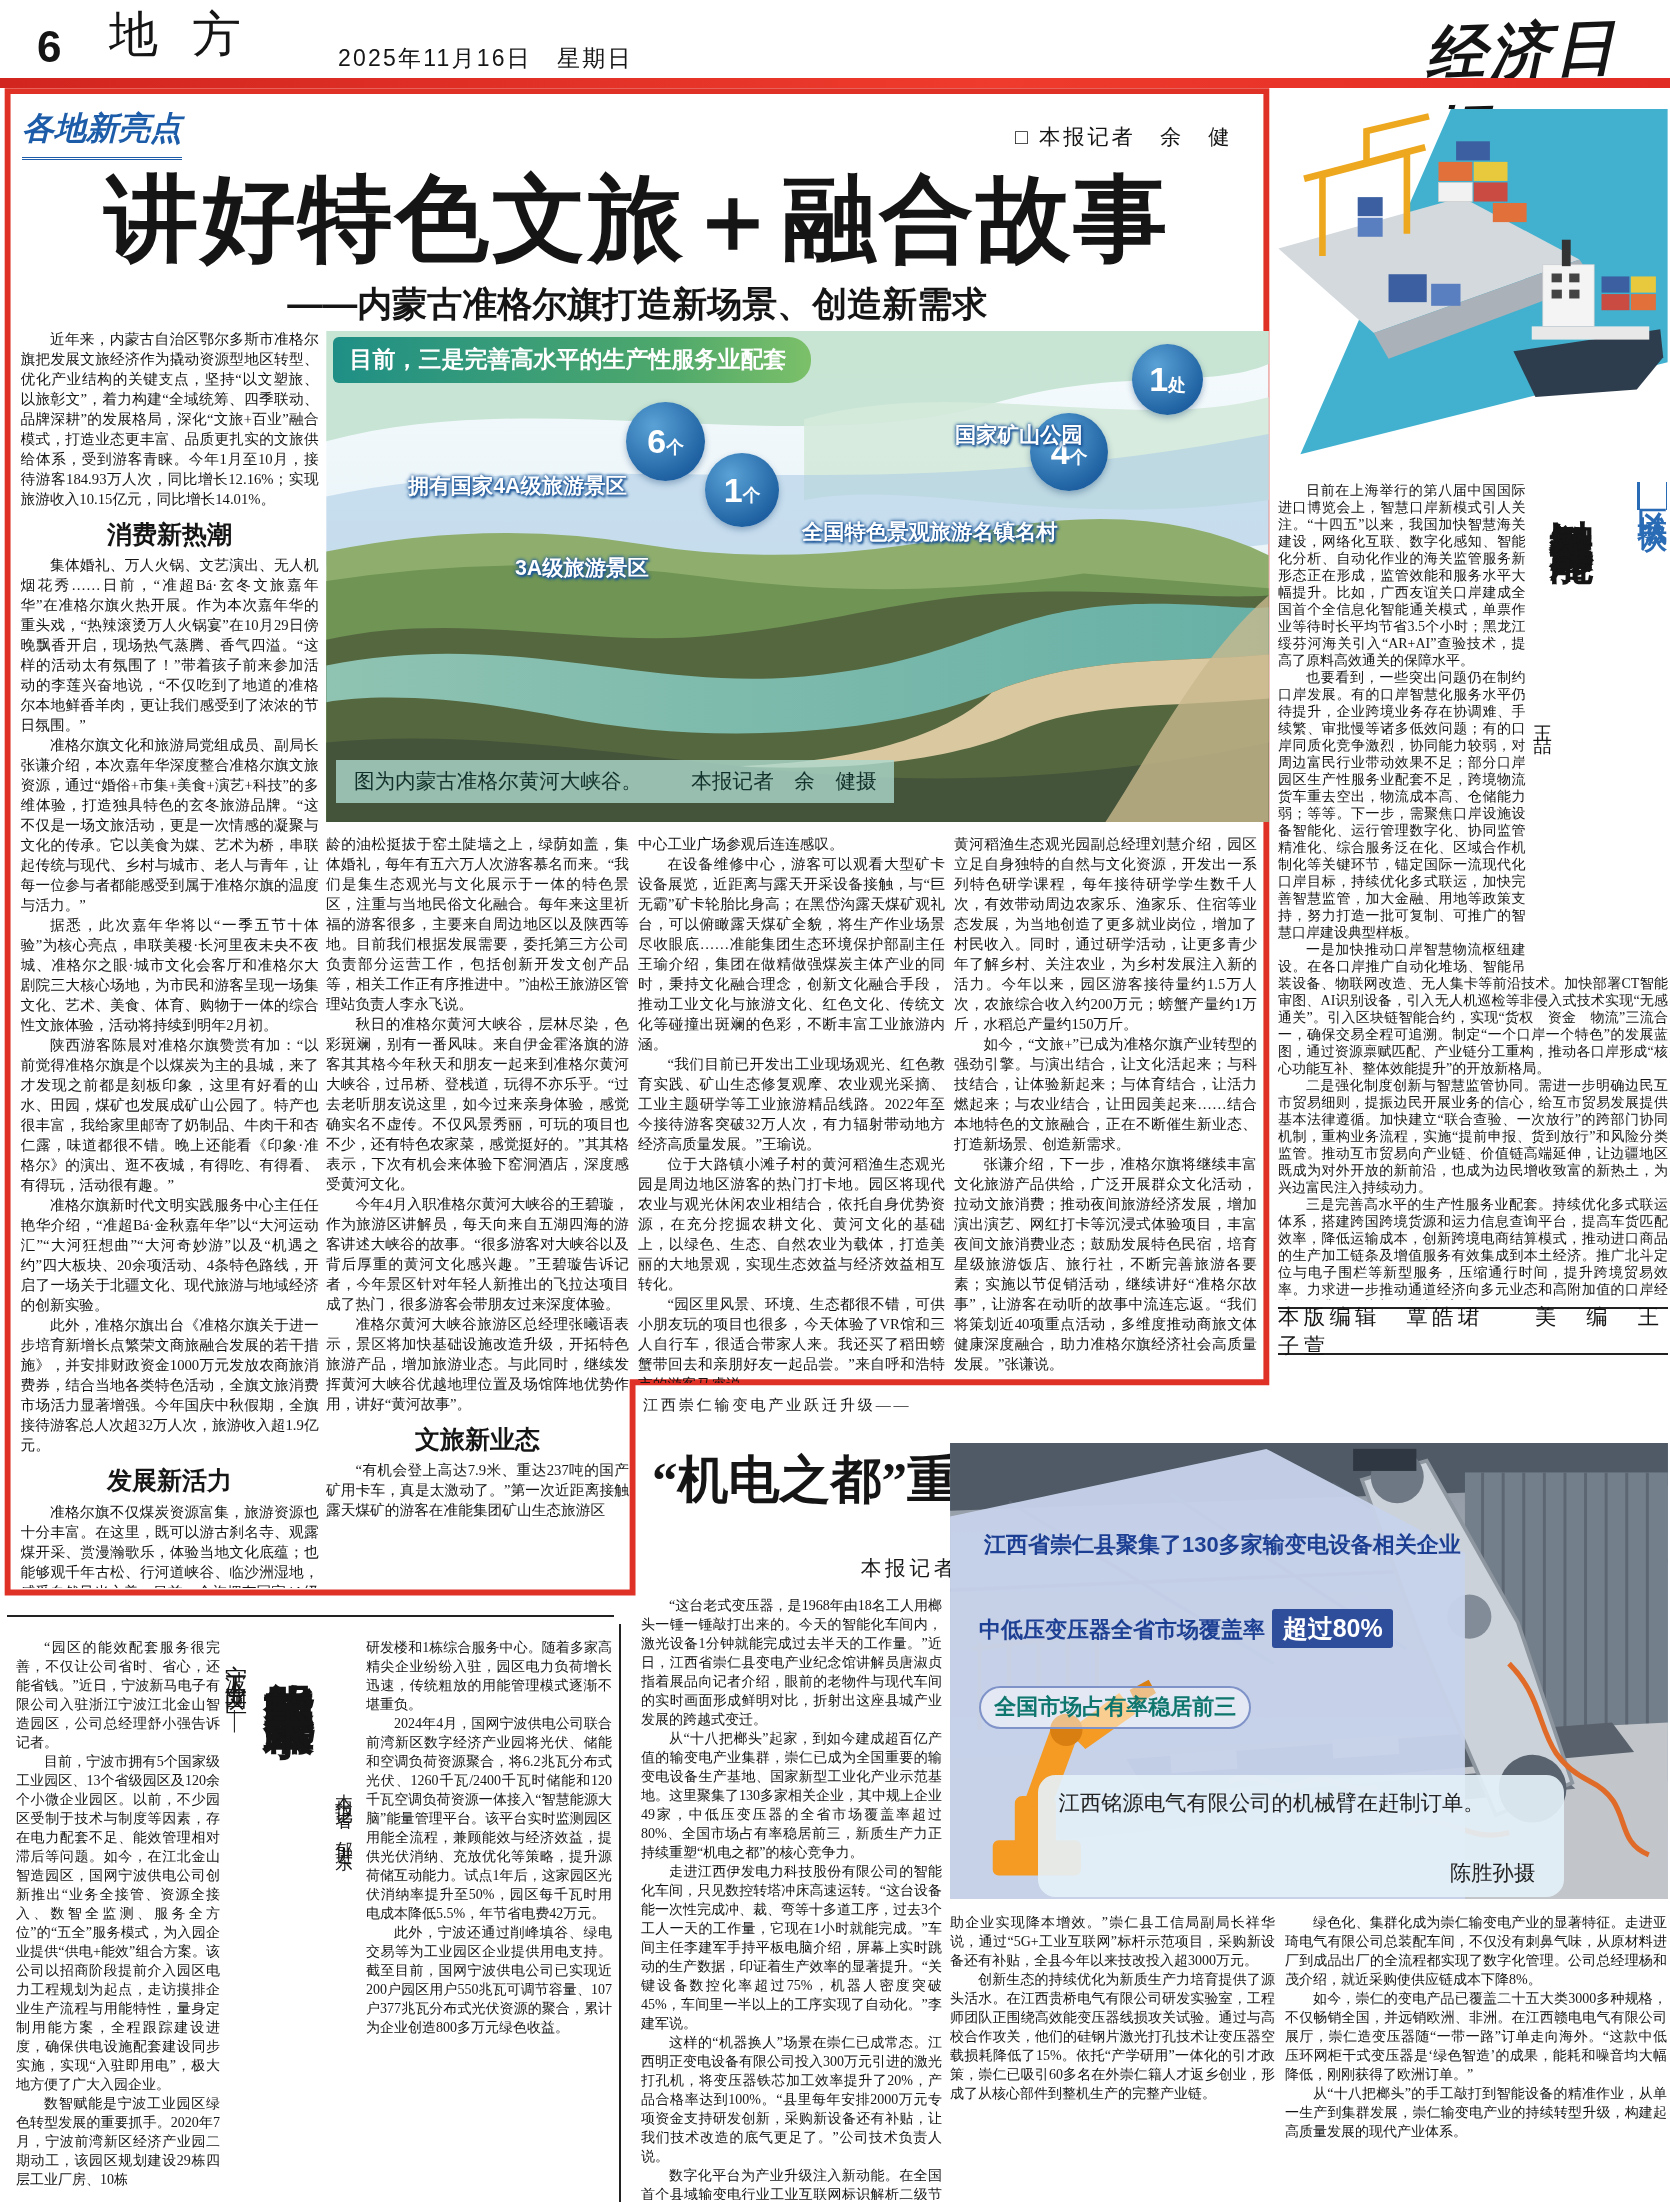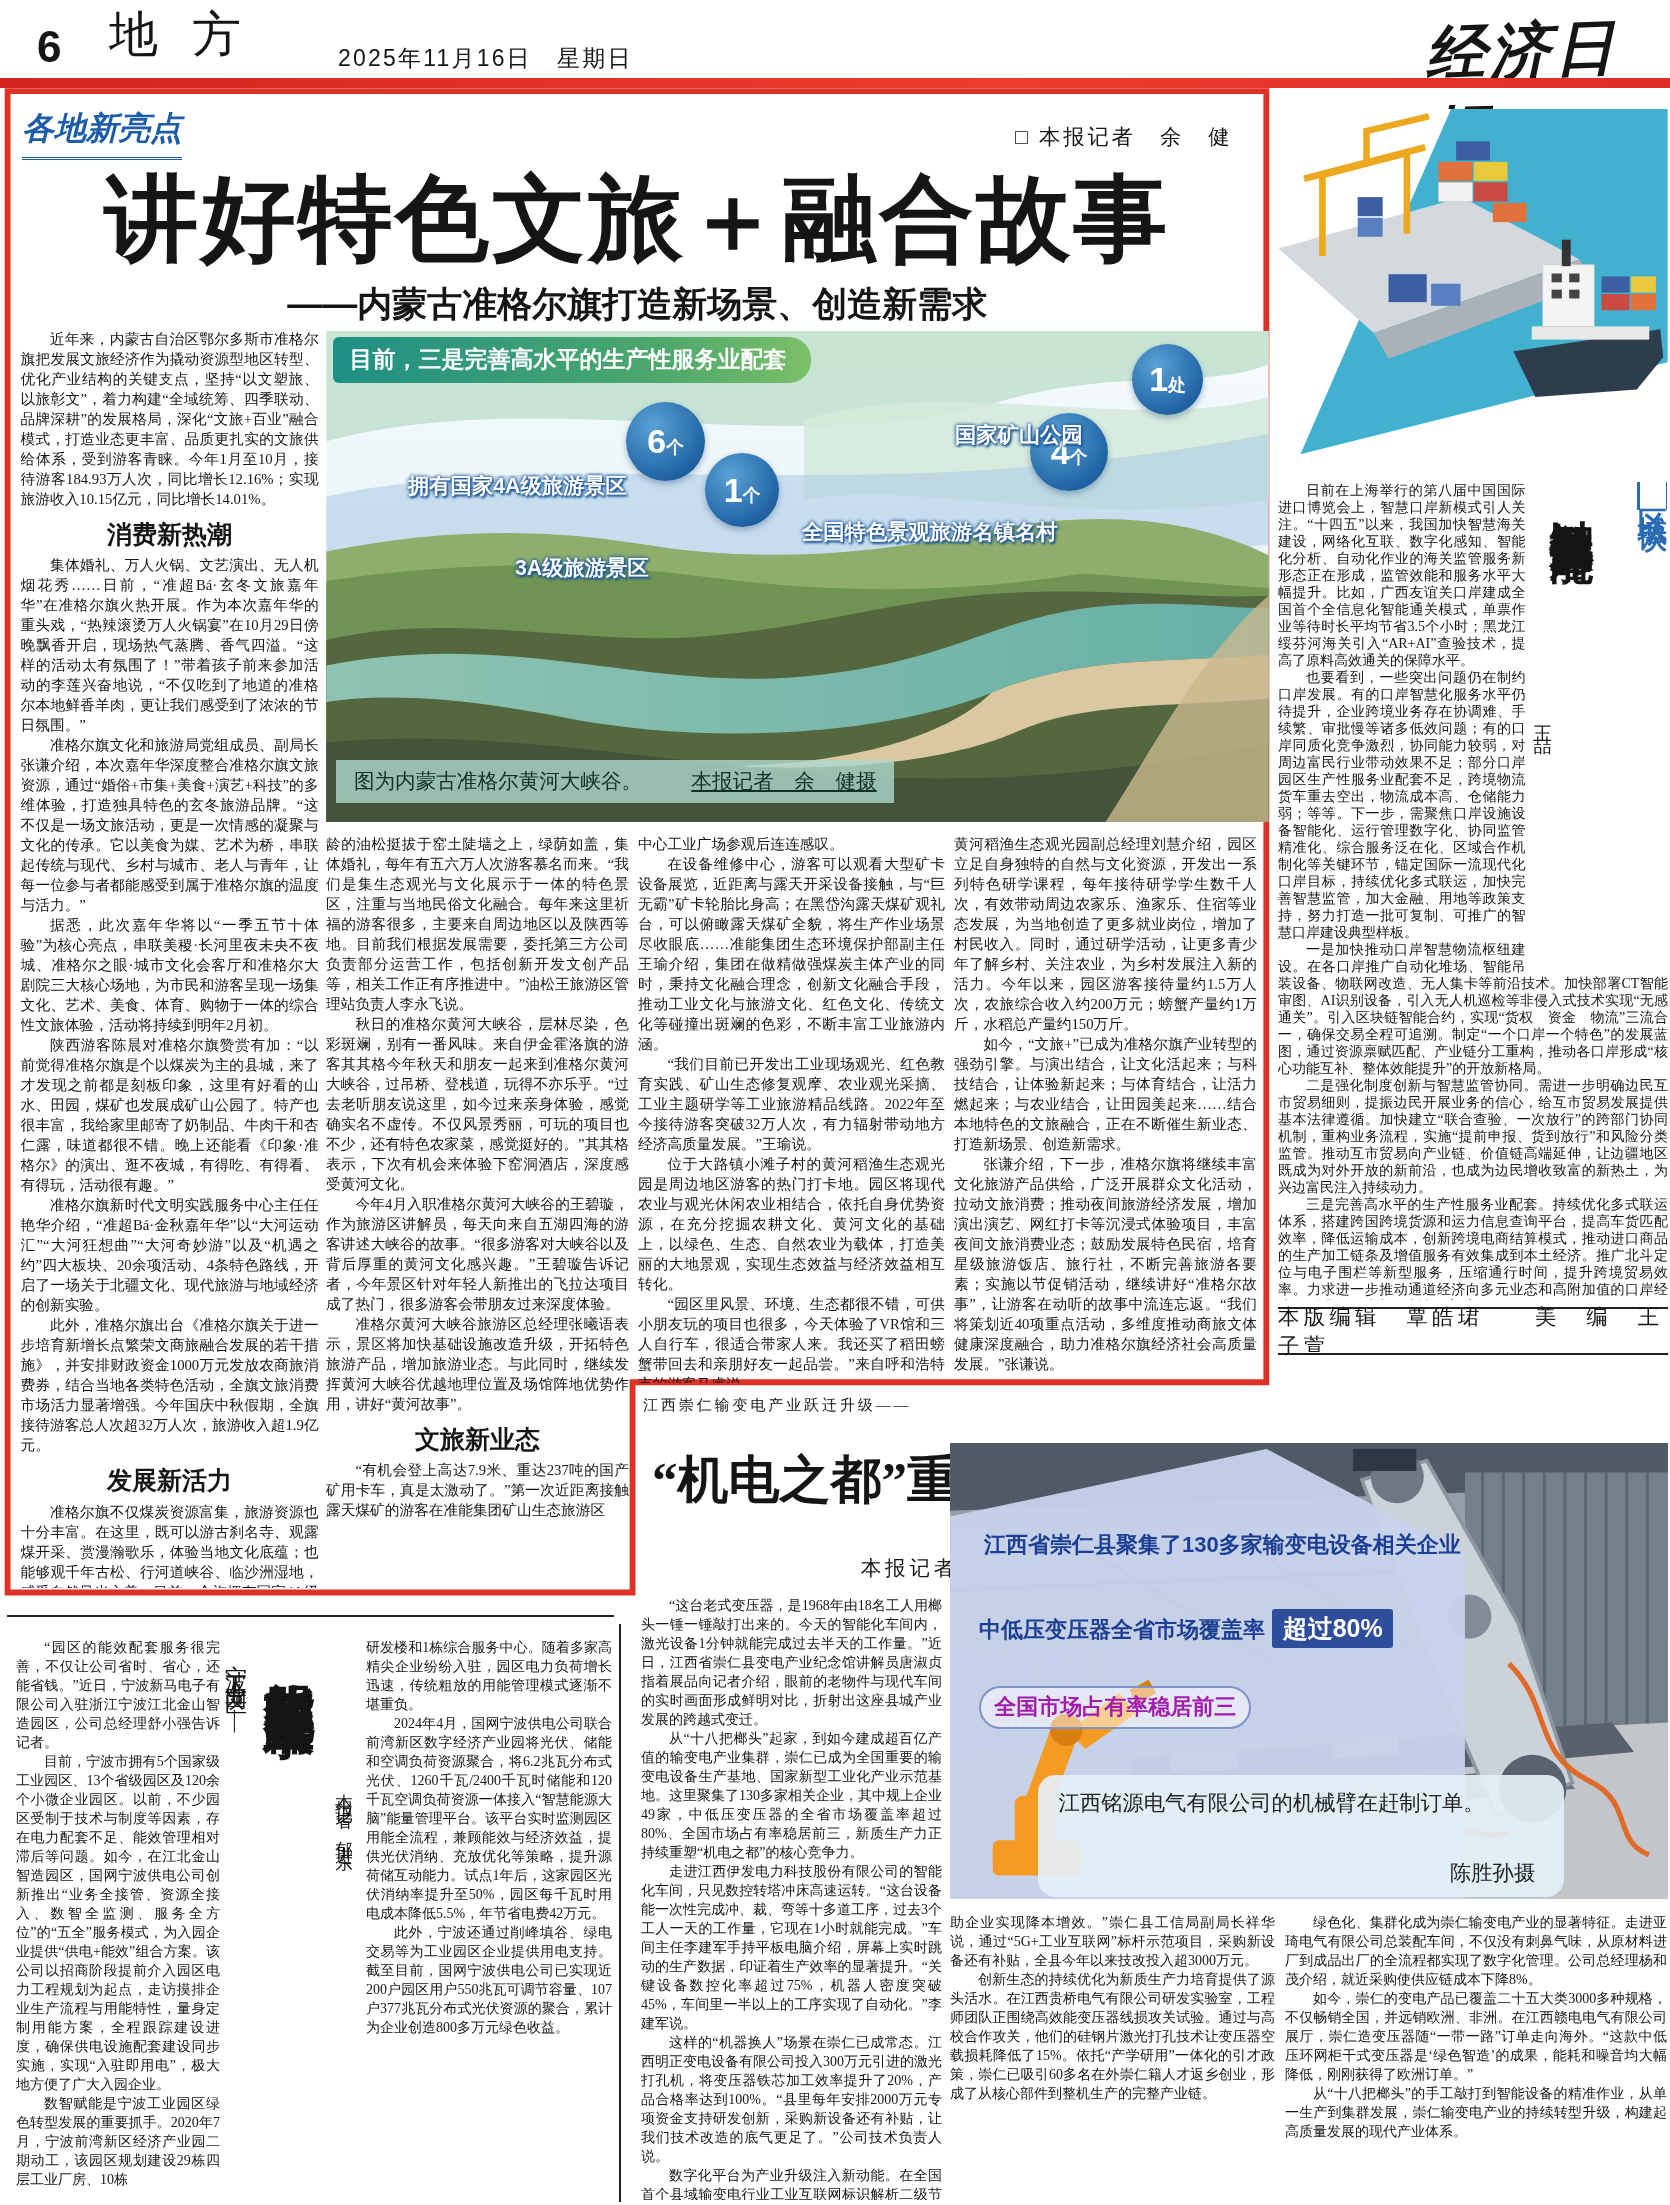--- a/index.html
+++ b/index.html
@@ -33,21 +33,21 @@
   .ig-banner{position:absolute;left:7.4px;top:5.9px;padding:7.4px 25px 7.4px 16px;font-size:23px;font-weight:bold;color:#fff;
              background:linear-gradient(90deg,#1f8f86,#4ea86b 70%,#7cc069);border-radius:5.9px 22px 22px 5.9px;}
   .ig-label{position:absolute;font-size:21.3px;font-weight:bold;color:#fff;white-space:nowrap;
             text-shadow:0 0 3.7px #1e5799,0 0 3.7px #1e5799,1.5px 1.5px 2.2px #1e5799;margin-top:46px;}
   .ig-circle{position:absolute;border-radius:50%;background:radial-gradient(circle at 35% 30%,#5aa2d6,#1d5fa0 75%);
              color:#fff;display:flex;align-items:center;justify-content:center;font-weight:bold;box-shadow:0 2.9px 5.9px rgba(20,60,110,.35);}
   .ig-circle .n{font-size:34px;}
   .ig-circle .u{font-size:17.6px;margin-top:10.3px;}
   .m-caption{position:absolute;left:10.3px;top:429px;padding:7.4px 17.6px;background:rgba(173,216,205,.8);
              font-size:20.6px;color:#12302a;white-space:nowrap;}
-  .m-caption .credit{margin-left:44px;text-decoration:underline;}
+  .m-caption .credit{margin-left:44px;}
   
   .rt-text{left:1278px;top:482px;width:390px;height:818px;font-size:14px;line-height:17px;text-align:justify;overflow:hidden;}
   .rt-text p{margin:0;text-indent:2em;}
   .rt-float{float:right;width:135px;height:474px;position:relative;margin:0 0 4.4px 7.4px;}
   .rt-tag{position:absolute;right:1.5px;top:0;writing-mode:vertical-rl;font-size:29px;font-weight:bold;color:#2a6bb5;
           letter-spacing:7.4px;border-left:3.7px solid #2a6bb5;border-right:1.5px solid #2a6bb5;padding:2.9px 4.4px;}
   .rt-head{position:absolute;left:31px;top:2.9px;writing-mode:vertical-rl;font-size:44px;font-weight:900;letter-spacing:2.2px;}
   .rt-author{position:absolute;left:1.5px;top:228px;writing-mode:vertical-rl;font-size:19px;letter-spacing:10.3px;}
   .ed-box{left:1278px;top:1307px;width:390px;height:44px;border-top:2.2px solid #222;border-bottom:2.2px solid #222;
           display:flex;align-items:center;justify-content:center;font-size:21.3px;letter-spacing:4.4px;}
@@ -57,21 +57,21 @@
   .j-byline{left:641px;top:1554px;width:634px;text-align:center;font-size:20.6px;letter-spacing:3.7px;}
   .jcol{font-size:14px;line-height:19px;text-align:justify;overflow:hidden;}
   .jcol p{margin:0;text-indent:2em;}
   .j1{left:641px;top:1596px;width:301px;height:604px;}
   .j2{left:950px;top:1913px;width:325px;height:288px;}
   .j3{left:1285px;top:1913px;width:382px;height:288px;}
   .j-img{left:950px;top:1443px;width:718px;height:456px;overflow:hidden;}
   .ji-line{position:absolute;font-size:22px;font-weight:bold;color:#1d3f93;white-space:nowrap;
            font-family:"Liberation Sans","DejaVu Sans",sans-serif;}
   .ji-badge{display:inline-block;background:#2e4d9b;color:#fff;padding:2.9px 10.3px;font-size:25px;border-radius:2.9px;margin-left:7.4px;}
-  .ji-chip{position:absolute;font-size:22px;font-weight:bold;color:#a21caf;border:2.2px solid #7f93c9;border-radius:22px;
+  .ji-chip{position:absolute;font-size:22px;font-weight:bold;color:#0f766e;border:2.2px solid #7f93c9;border-radius:22px;
            padding:4.4px 13.2px;background:rgba(255,255,255,.5);font-family:"Liberation Sans","DejaVu Sans",sans-serif;}
   .j-capbox{position:absolute;left:88px;top:332px;width:485px;height:96px;background:rgba(228,240,247,.92);
             border-radius:17.6px;font-size:21.3px;color:#222;padding:13.2px 20.6px;}
   .j-capbox .credit{position:absolute;right:29px;bottom:10.3px;}
   
   .ncol{font-size:14px;line-height:19px;text-align:justify;overflow:hidden;}
   .ncol p{margin:0;text-indent:2em;}
   .n1{left:16px;top:1638px;width:204px;height:563px;}
   .n2{left:366px;top:1638px;width:246px;height:563px;}
   .n-kicker{left:221px;top:1647px;writing-mode:vertical-rl;font-size:22px;letter-spacing:5.9px;height:353px;}

